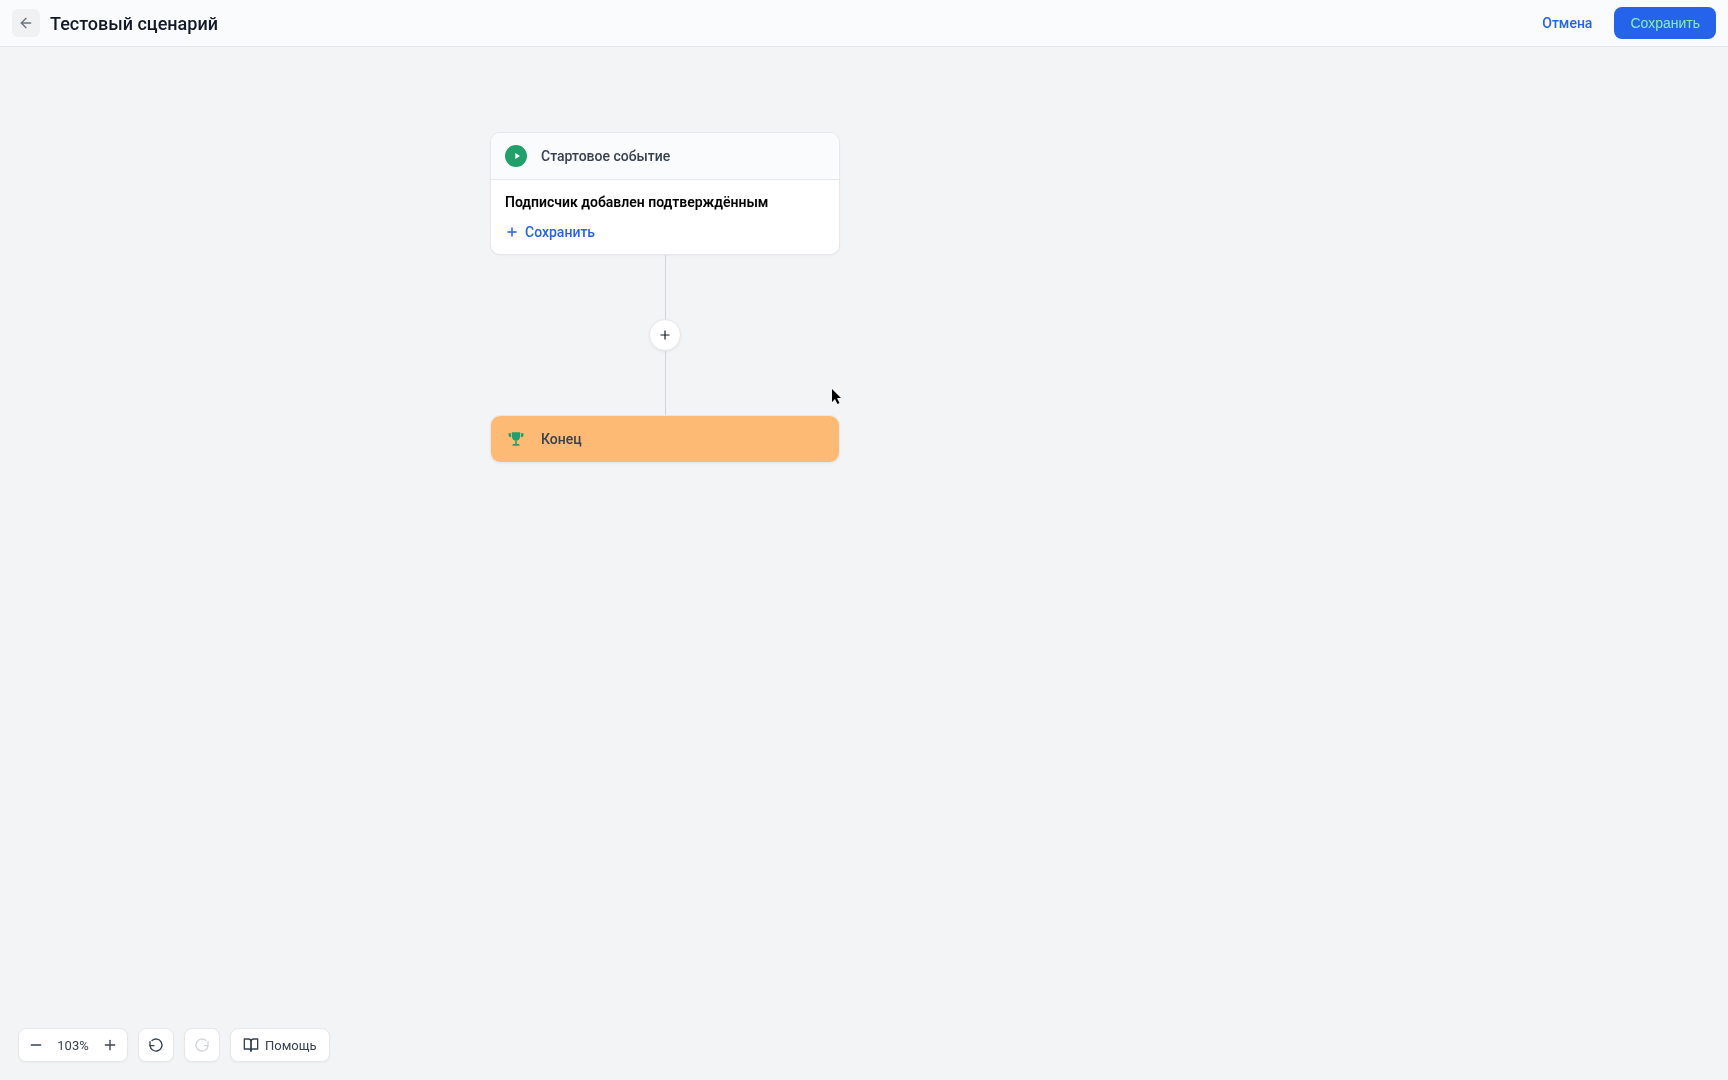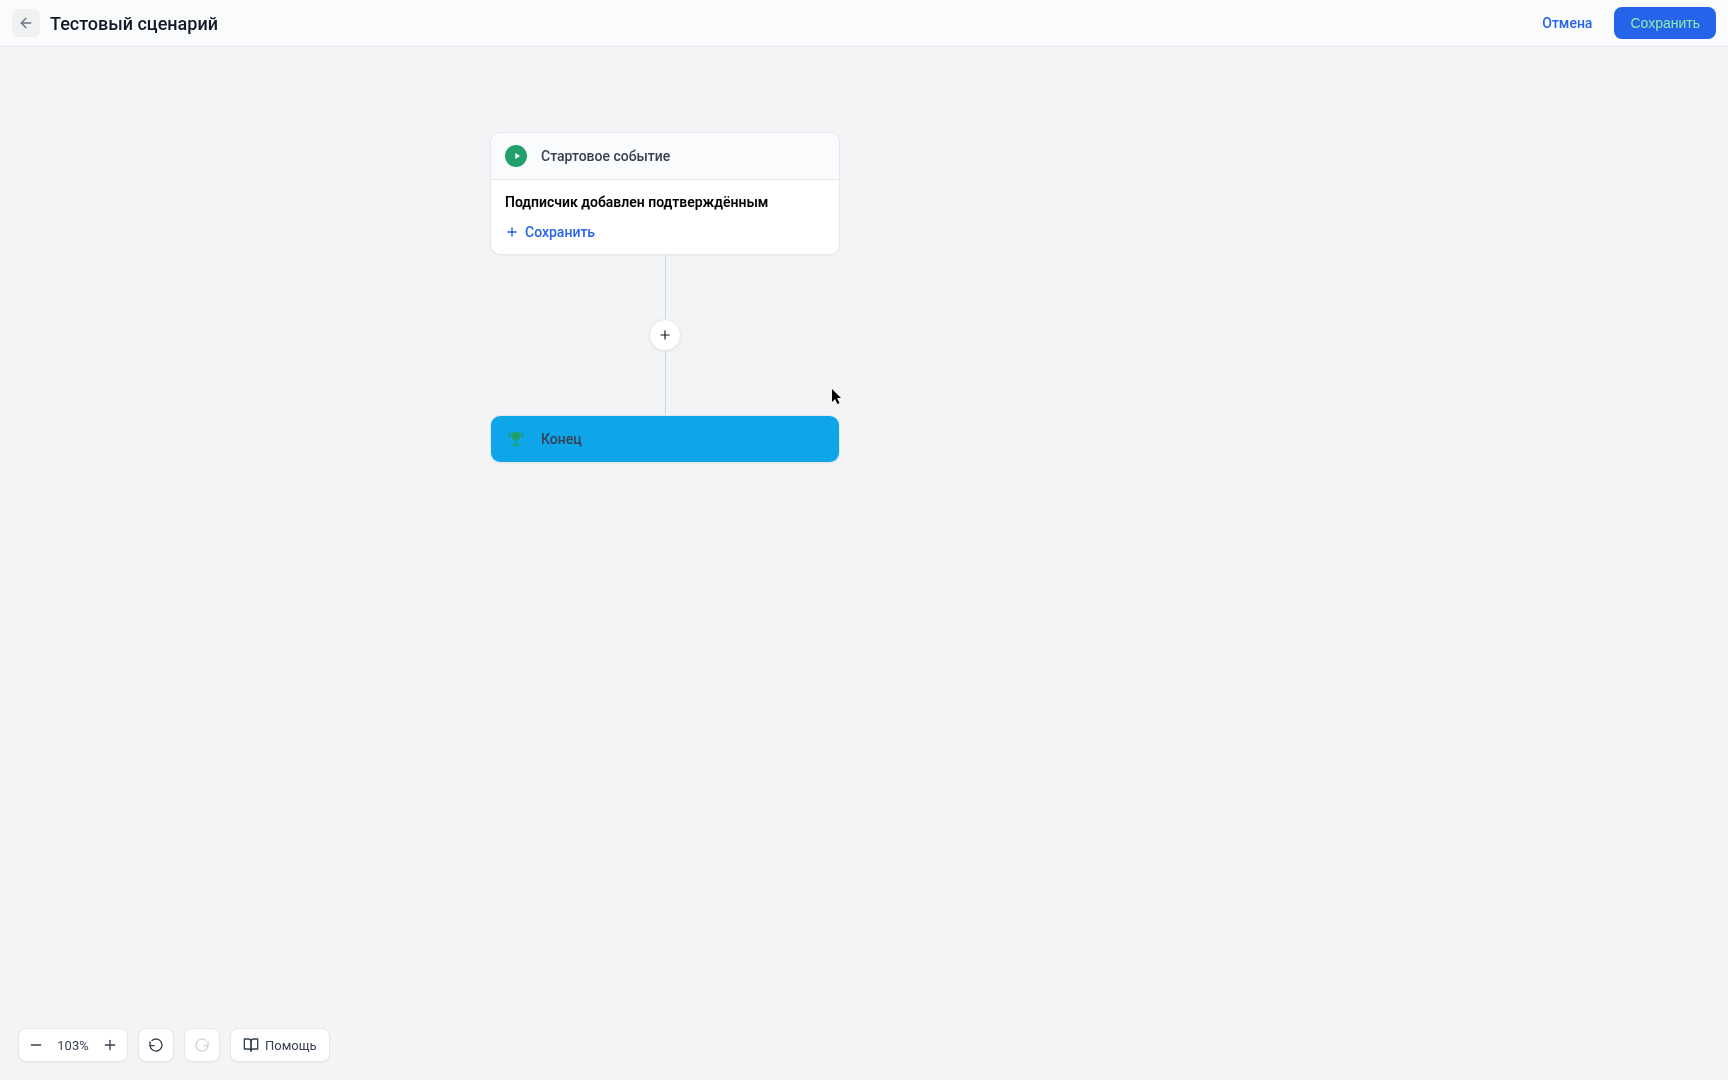--- a/index.html
+++ b/index.html
@@ -107,21 +107,21 @@
       display: flex;
       align-items: center;
       gap: 14px;
       padding: 12px 14px;
       background: #fafbfc;
       border-bottom: 1px solid #e5e7eb;
     }
     
     .node-header-no-border {
       border-bottom: none;
-      background: #0ea5e9;
+      background: #fdba74;
     }
     
     .icon-circle-play {
       width: 22px;
       height: 22px;
       border-radius: 50%;
       background: #22a06b;
       display: flex;
       align-items: center;
       justify-content: center;

